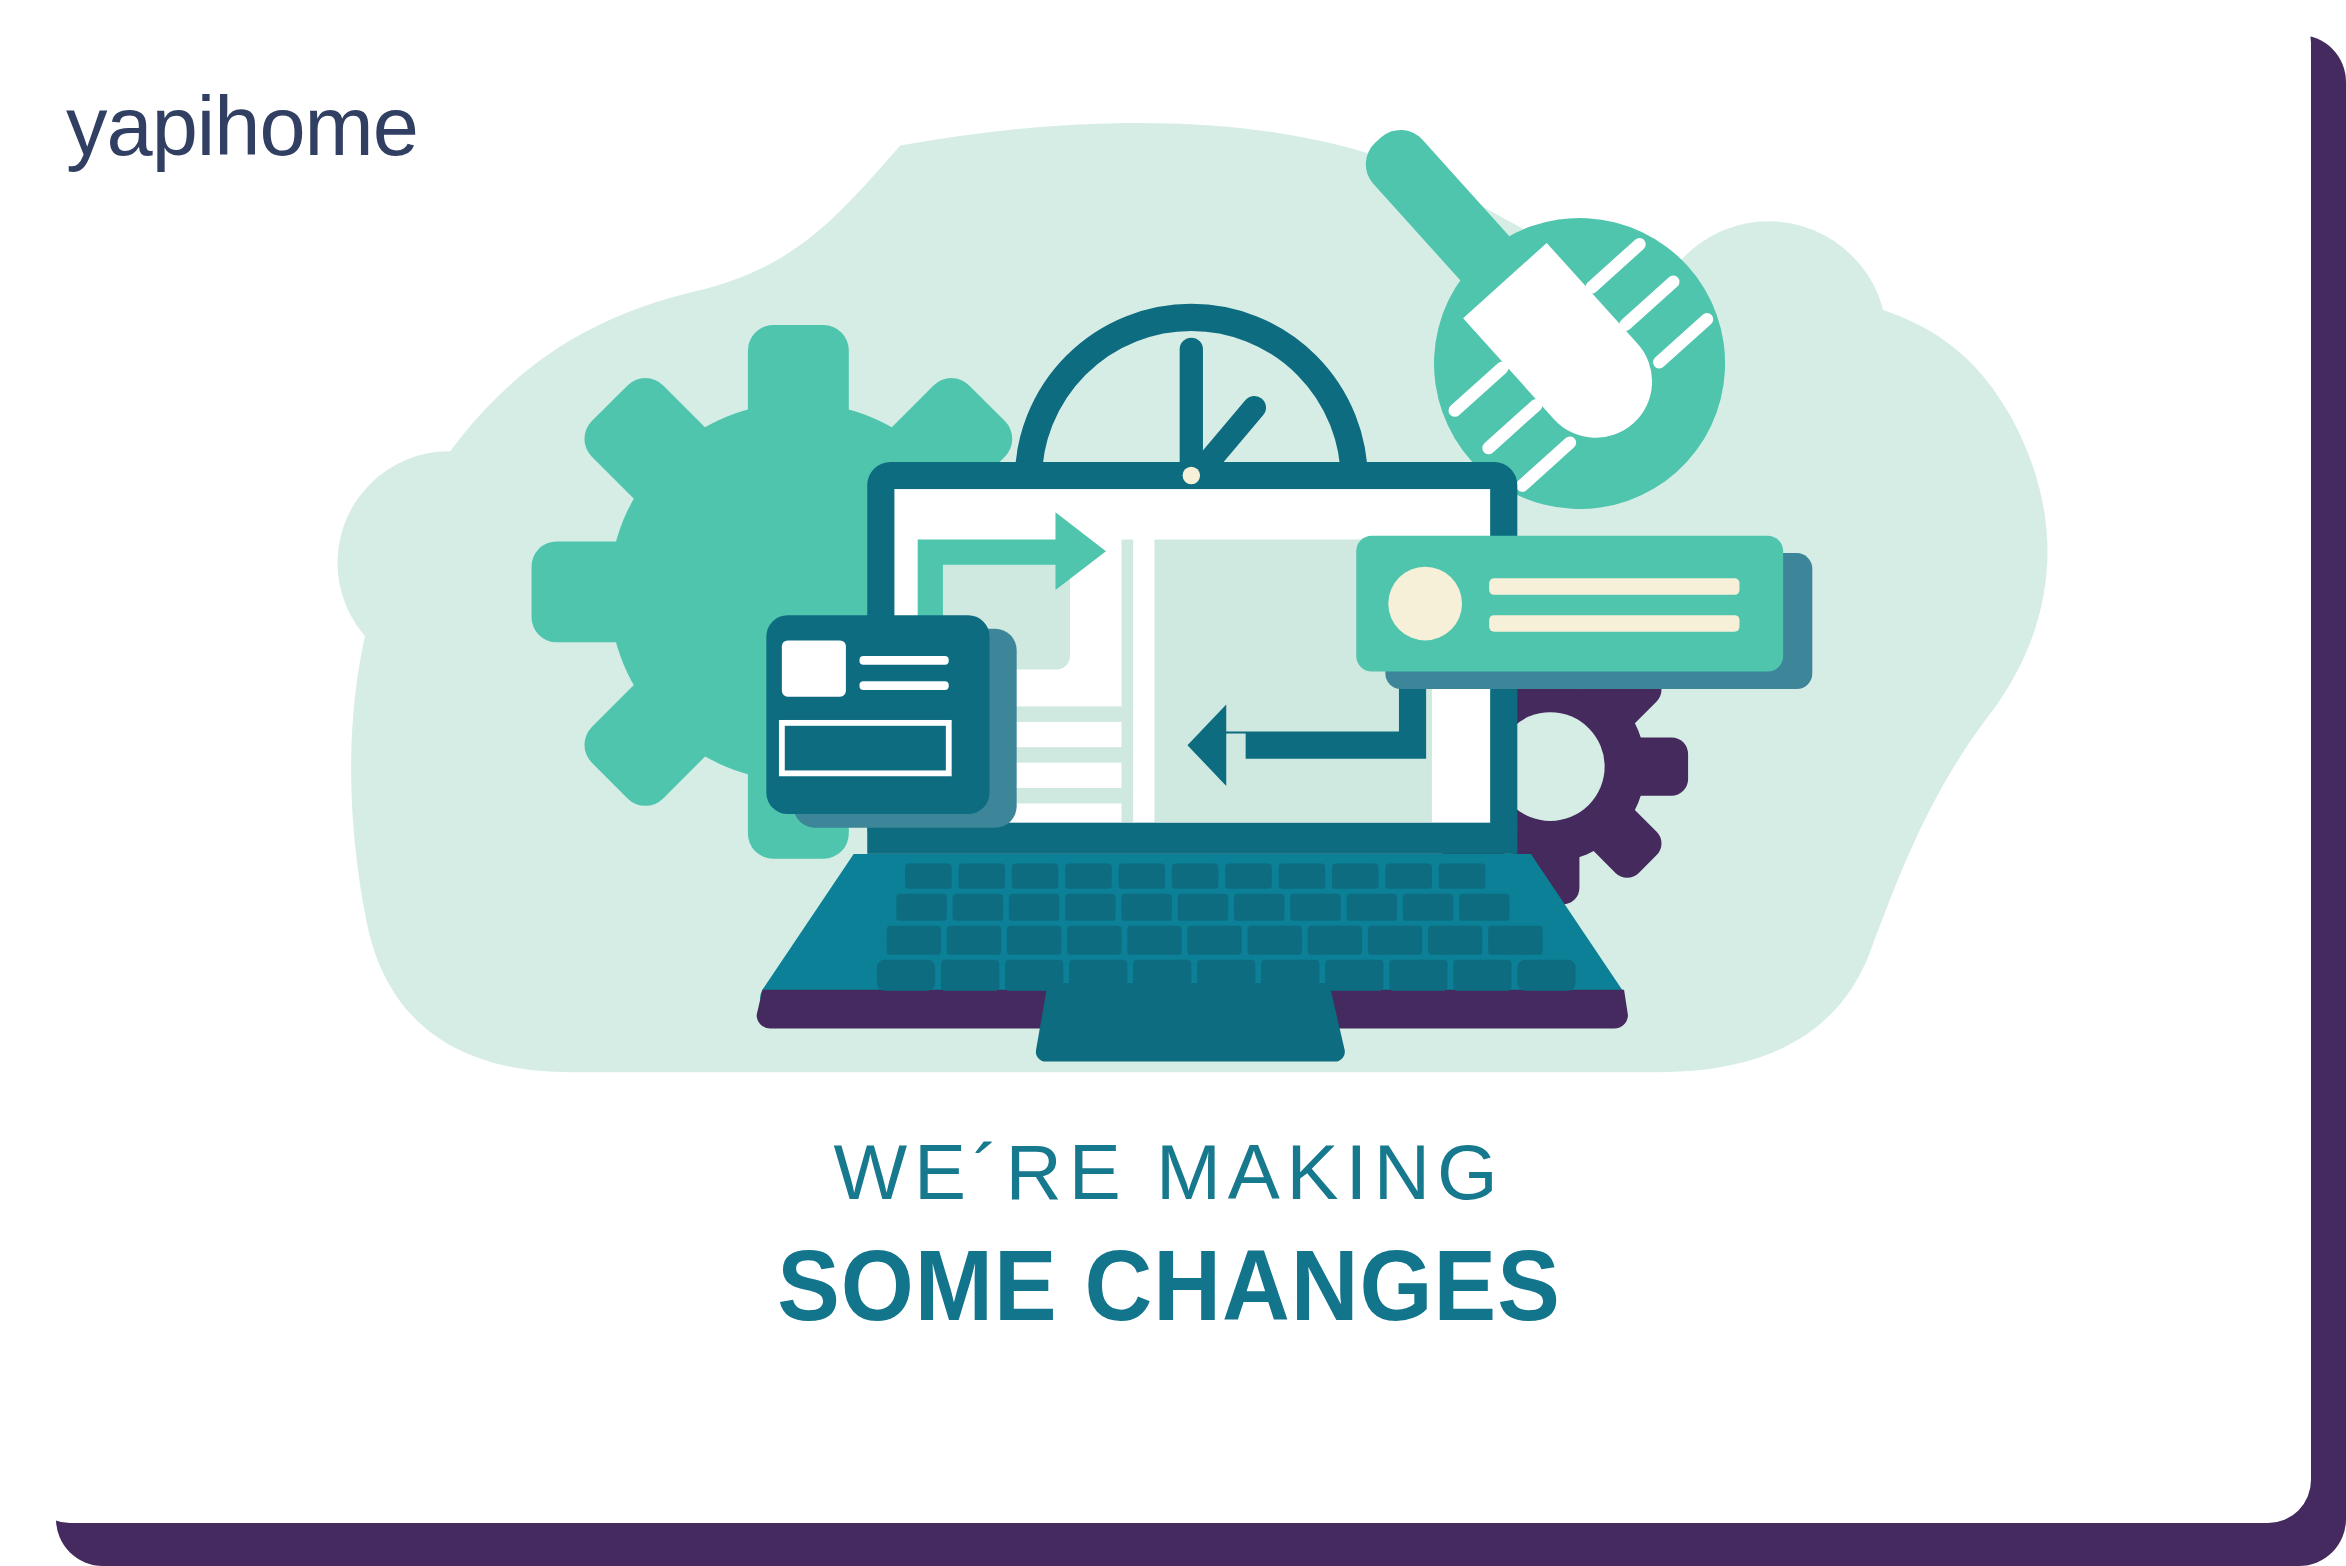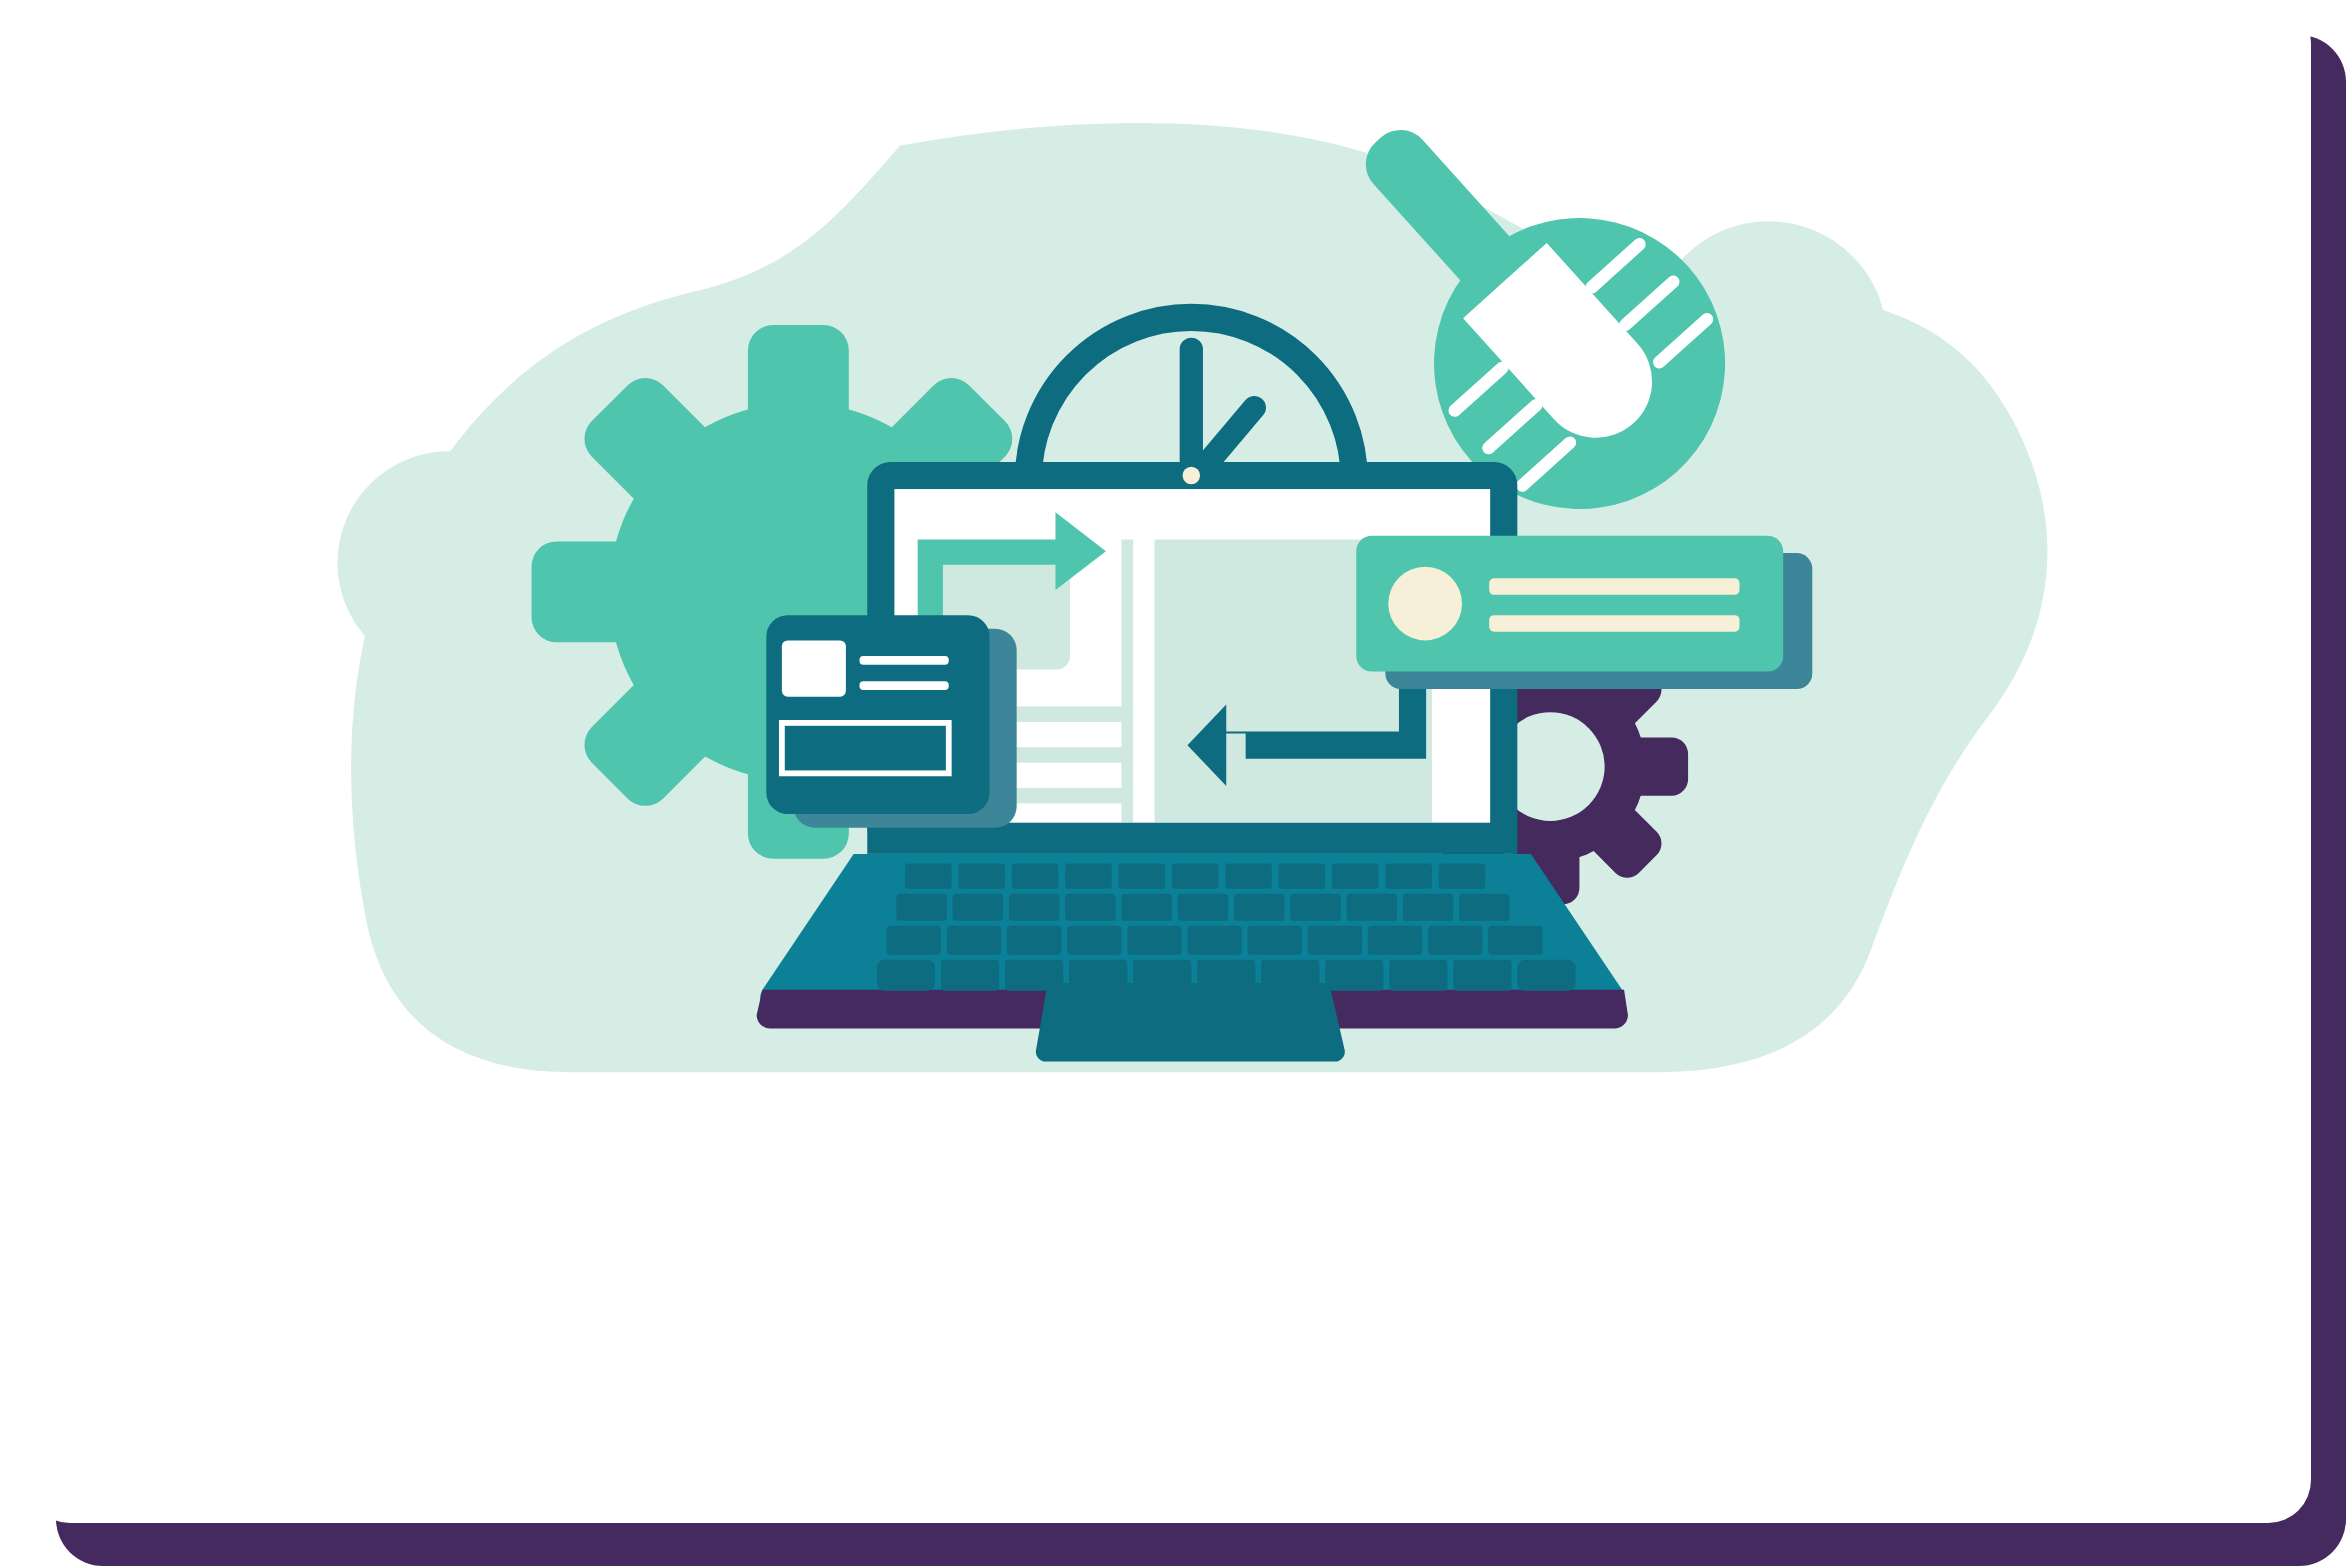--- a/index.html
+++ b/index.html
@@ -50,20 +50,21 @@
 </style>
 </head>
 <body>
 
 <div id="stage">
 
   <div id="shadow-card"></div>
 
   <div id="white-card">
 
+    <div id="logo">yapihome</div>
 
     <div id="illu">
       <svg viewBox="0 0 2354 1180" xmlns="http://www.w3.org/2000/svg">
 
         <g>
           <path fill="#d6ede6" d="
             M 900 150
             C 1120 110, 1330 120, 1460 190
             C 1560 245, 1640 300, 1760 300
             C 1900 300, 1990 330, 2045 430
@@ -288,16 +289,20 @@
           <rect x="1400" y="570" width="440" height="140" rx="16" fill="#3d8598"></rect>
           <rect x="1370" y="552" width="440" height="140" rx="16" fill="#4ec5ac"></rect>
           <circle cx="1441" cy="622" r="38" fill="#f7f0d8"></circle>
           <rect x="1507" y="596" width="258" height="17" rx="5" fill="#f7f0d8"></rect>
           <rect x="1507" y="634" width="258" height="17" rx="5" fill="#f7f0d8"></rect>
         </g>
 
       </svg>
     </div>
 
+    <div id="headline">
+      <div id="line-thin">WE´RE MAKING</div>
+      <div id="line-bold">SOME CHANGES</div>
+    </div>
 
   </div>
 </div>
 
 
 </body></html>

